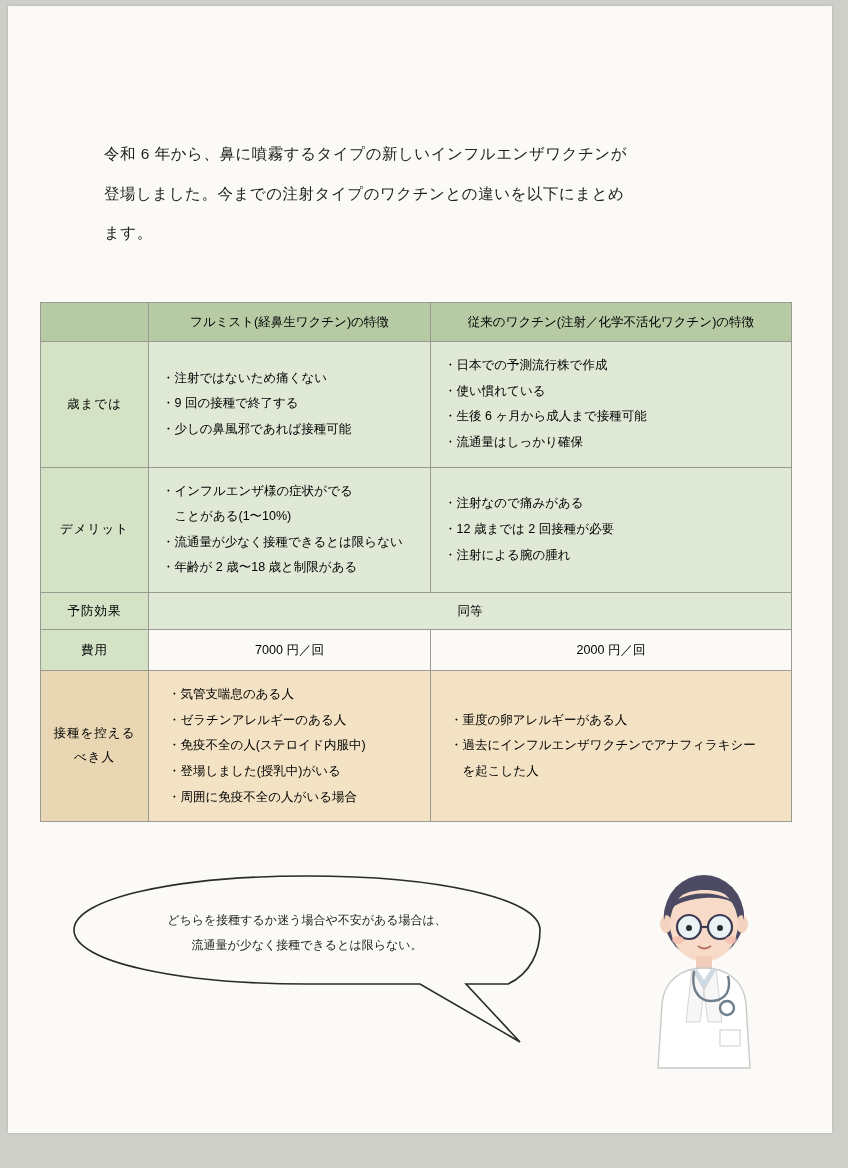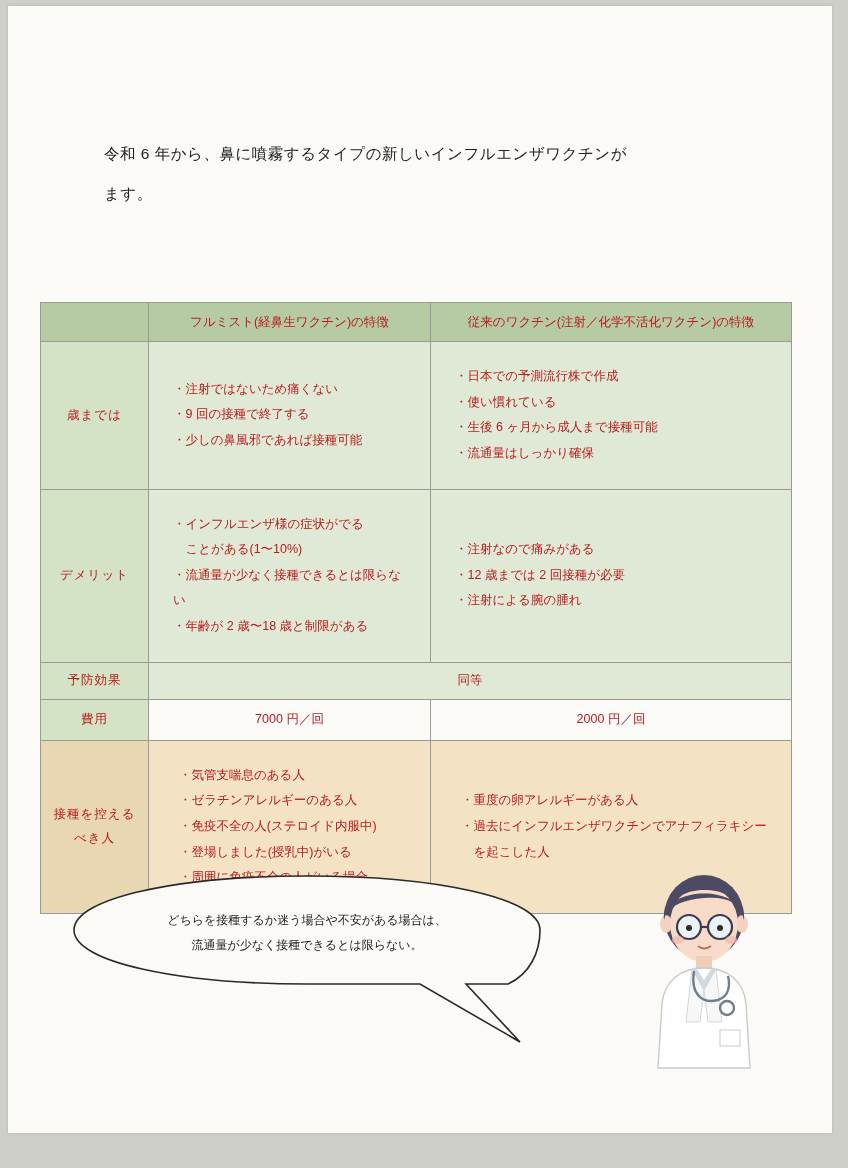--- a/index.html
+++ b/index.html
@@ -23,39 +23,39 @@
   }
   
   table.cmp{
     position:absolute;left:32px;top:296px;
     width:752px;border-collapse:collapse;
     table-layout:fixed;
   }
   table.cmp td,table.cmp th{
     border:1px solid #9a9a93;
     vertical-align:middle;
-    font-size:12.5px;color:#b91c1c;
+    font-size:12.5px;color:#000000;
     font-weight:normal;
     padding:6px 8px;
   }
   .col-label{width:108px;}
   .col-a{width:282px;}
   .col-b{width:auto;}
   .hdr{
     background:#b6cba4;text-align:center;height:26px;
     font-size:12.3px;
   }
   .rowlabel{
     background:#d4e2c6;text-align:center;font-size:12.5px;
     letter-spacing:1px;
   }
   .rowlabel.warn{background:#e9d7b4;line-height:1.9;}
   .cell{background:#dfe9d6;line-height:2.05;padding-left:14px;}
   .cell.warncell{background:#f3e3c4;line-height:2.05;padding-left:14px;}
-  .cell ul{margin:16px;padding:0;list-style:none;}
+  .cell ul{margin:5px;padding:0;list-style:none;}
   .cell li{white-space:pre-wrap;}
   .equal-row td.equalcell{background:#dfe9d6;text-align:center;height:24px;}
   .cost td{height:28px;font-size:14px;}
   .cost .costval{background:#fbfaf7;text-align:center;margin-left:8px;}
   
   #bubble{
     position:absolute;left:60px;top:868px;width:478px;height:125px;
   }
   #bubble svg{display:block;}
   .bubble-text{
@@ -65,20 +65,21 @@
   
   #doctor{position:absolute;left:626px;top:866px;width:140px;height:200px;}
 </style>
 </head>
 <body>
 
 <div id="page">
 
   <div class="intro">
     <div>令和 6 年から、鼻に噴霧するタイプの新しいインフルエンザワクチンが</div>
+    <div>登場しました。今までの注射タイプのワクチンとの違いを以下にまとめ</div>
     <div>ます。</div>
   </div>
 
   <table class="cmp">
     <colgroup>
       <col class="col-label">
         <col class="col-a">
         <col class="col-b">
     </colgroup>
     <tbody>

